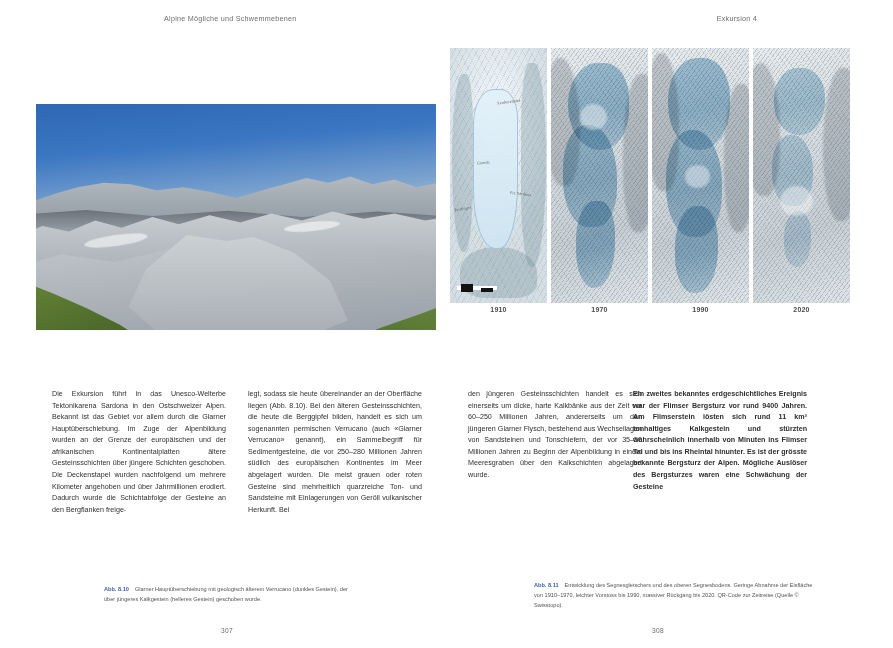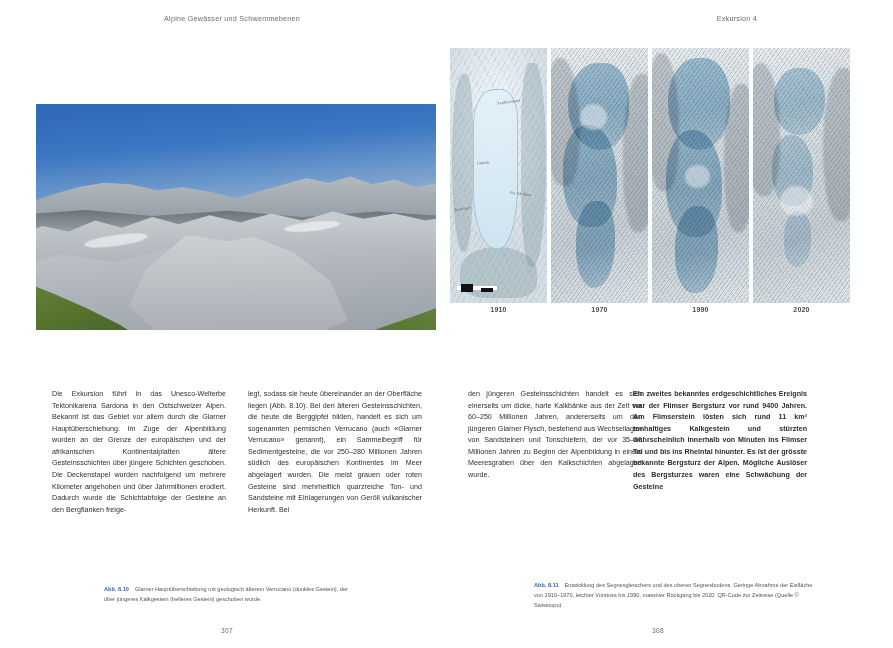--- a/index.html
+++ b/index.html
@@ -305,21 +305,21 @@
     letter-spacing: .3px;
   }
   .folio.left  { left: 221px; }
   .folio.right { left: 652px; }
 </style>
 </head>
 <body>
 
 <div class="spread">
 
-  <div class="runhead left">Alpine Gewässer und Schwemmebenen</div>
+  <div class="runhead left">Alpine Mögliche und Schwemmebenen</div>
   <div class="runhead right">Exkursion 4</div>
 
 
   <div class="photo">
     <div class="sky"></div>
     <div class="ridge-far"></div>
     <div class="dark-band"></div>
     <div class="ridge-mid"></div>
     <div class="slope"></div>
     <div class="scree"></div>

